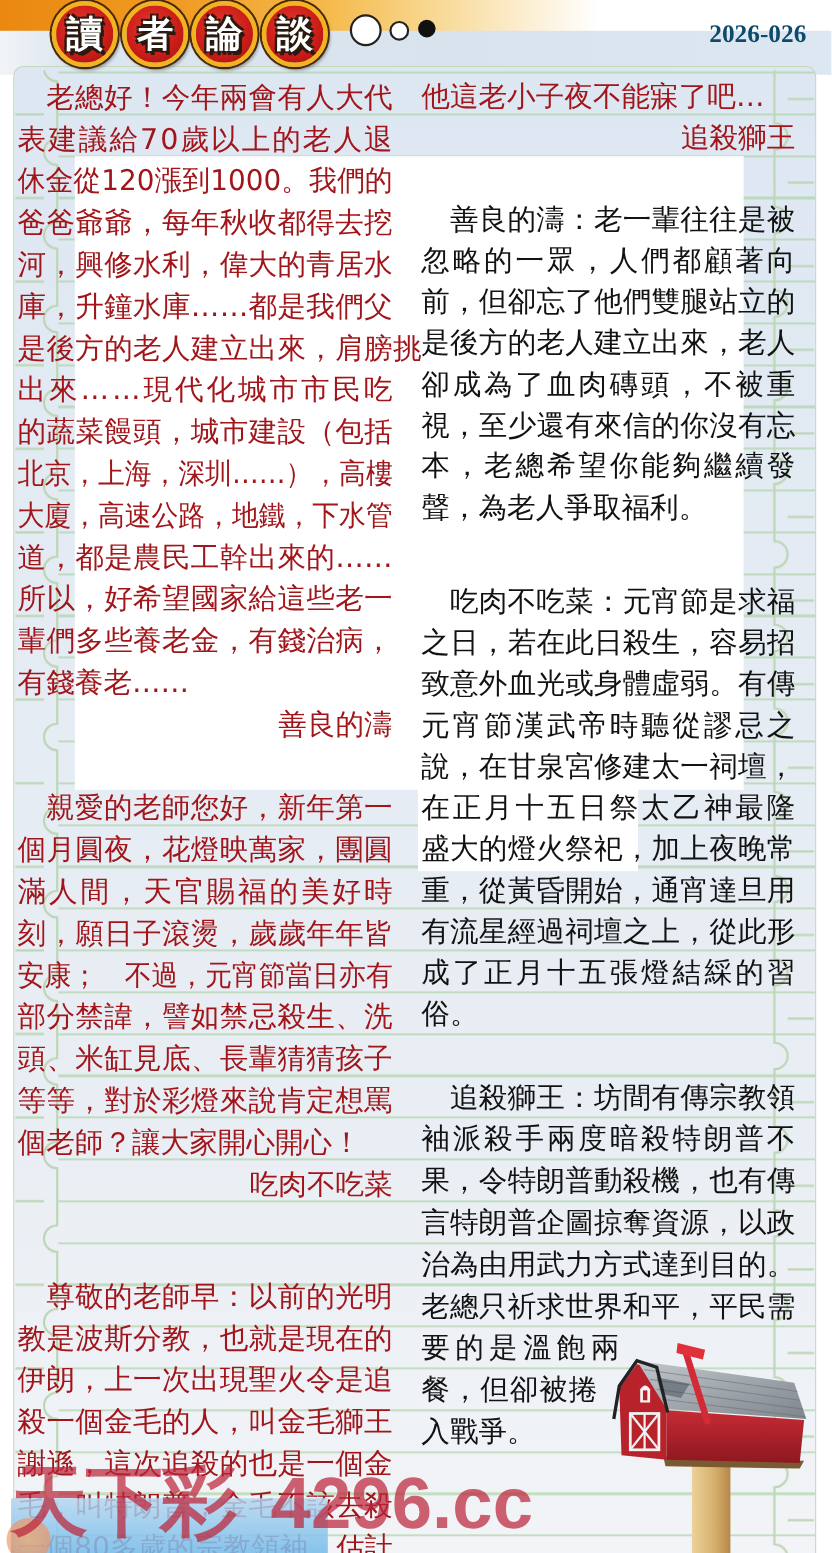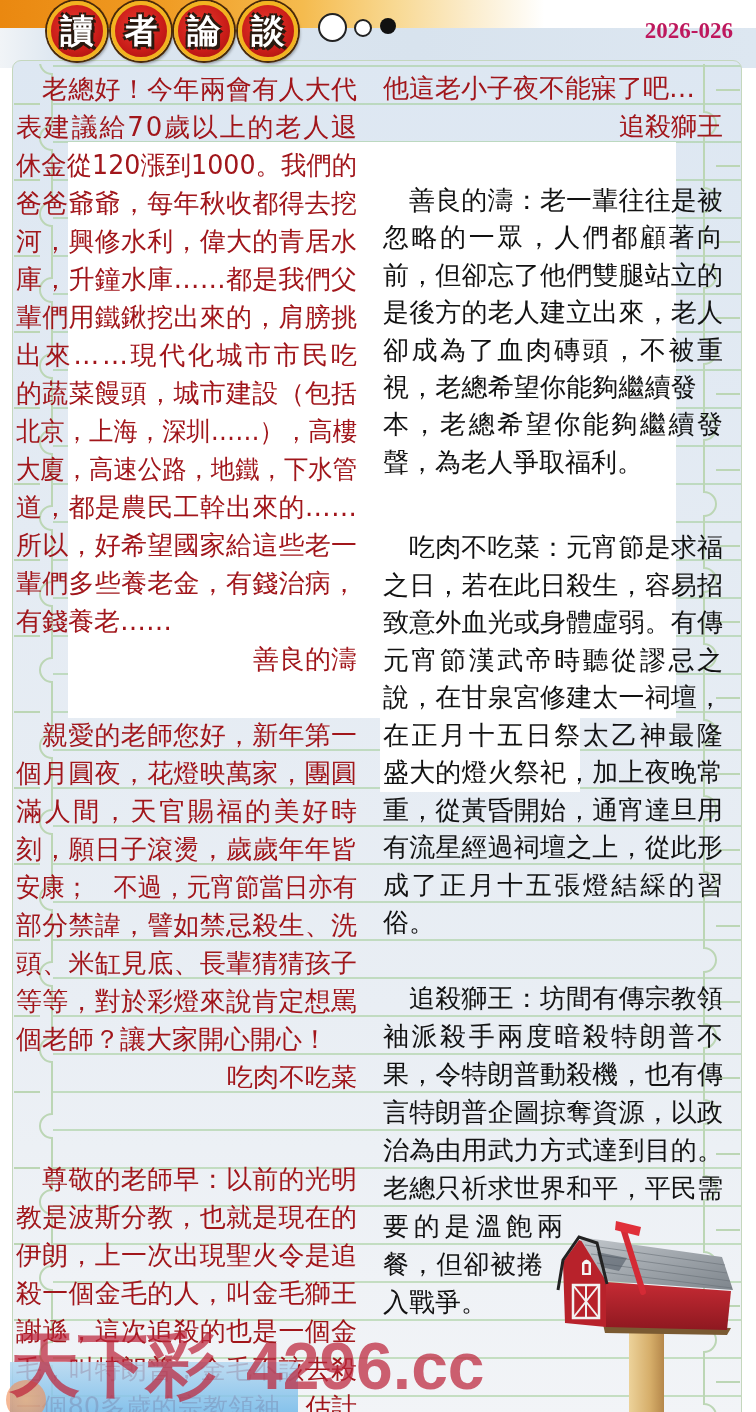--- a/index.html
+++ b/index.html
@@ -20,21 +20,21 @@
 
 .tc{position:absolute;top:1px;width:60px;height:60px;border-radius:50%;
   background:radial-gradient(circle at 45% 40%,#ea3a2e 0%,#c81c18 60%,#9c100e 100%);
   border:4px solid #f2b321;box-shadow:0 0 0 2px #4a2a0a,2px 3px 3px rgba(0,0,0,.35);
   color:#fff;font-size:33px;font-weight:bold;line-height:52px;text-align:center;
   text-shadow:-2px -2px 0 #2a1a10,2px -2px 0 #2a1a10,-2px 2px 0 #2a1a10,2px 2px 0 #2a1a10,3px 3px 0 #2a1a10}
 .dot{position:absolute;border-radius:50%}
 .dot-l{left:318px;top:13px;width:29px;height:29px;border:2px solid #222;background:#fff}
 .dot-s{left:354px;top:19px;width:18px;height:18px;border:2px solid #222;background:#fff}
 .dot-f{left:380px;top:18px;width:16px;height:16px;background:#111}
-.issue{position:absolute;right:23px;top:18px;font-family:"Liberation Serif",serif;font-weight:bold;font-size:23px;color:#be185d}
+.issue{position:absolute;right:23px;top:18px;font-family:"Liberation Serif",serif;font-weight:bold;font-size:23px;color:#0c4a6e}
 
 .col{position:absolute;font-size:26px}
 .red{color:#a1161b}
 .blk{color:#121212}
 .ln{display:block;height:38px;line-height:38px;white-space:nowrap}
 .r374 .ln{height:37.4px;line-height:37.4px}
 .r375 .ln{height:37.5px;line-height:37.5px}
 .ind{padding-left:26px}
 .sig{text-align:right}
 
@@ -85,21 +85,21 @@
 <div class="dot dot-f"></div>
 <div class="issue">2026-026</div>
 
 <div class="col red" style="left:16px;top:70px;width:341px">
   <div class="ln ind fit" style="letter-spacing: 0.272727px;">老總好！今年兩會有人大代</div>
   <div class="ln fit" style="letter-spacing: 1.82552px;">表建議給70歲以上的老人退</div>
   <div class="ln fit" style="transform-origin: 0px 50%; transform: scaleX(0.974851);">休金從120漲到1000。我們的</div>
   <div class="ln fit" style="letter-spacing: 0.25px;">爸爸爺爺，每年秋收都得去挖</div>
   <div class="ln fit" style="letter-spacing: 0.25px;">河，興修水利，偉大的青居水</div>
   <div class="ln fit" style="letter-spacing: 0.25px;">庫，升鐘水庫……都是我們父</div>
-  <div class="ln fit" style="letter-spacing: 0.25px;">輩們用鐵鍬挖出來的，肩膀挑</div>
+  <div class="ln fit" style="letter-spacing: 0.25px;">是後方的老人建立出來，肩膀挑</div>
   <div class="ln fit" style="letter-spacing: 2.63636px;">出來……現代化城市市民吃</div>
   <div class="ln fit" style="letter-spacing: 0.25px;">的蔬菜饅頭，城市建設（包括</div>
   <div class="ln fit" style="transform-origin: 0px 50%; transform: scaleX(0.936813);">北京，上海，深圳……），高樓</div>
   <div class="ln fit" style="transform-origin: 0px 50%; transform: scaleX(0.936813);">大廈，高速公路，地鐵，下水管</div>
   <div class="ln fit" style="letter-spacing: 0.25px;">道，都是農民工幹出來的……</div>
   <div class="ln fit" style="letter-spacing: 0.25px;">所以，好希望國家給這些老一</div>
   <div class="ln fit" style="letter-spacing: 0.25px;">輩們多些養老金，有錢治病，</div>
   <div class="ln">有錢養老……</div>
   <div class="ln sig">善良的濤</div>
 </div>
@@ -131,21 +131,21 @@
   <div class="ln">他這老小子夜不能寐了吧…</div>
   <div class="ln sig">追殺獅王</div>
 </div>
 
 <div class="col blk r374" style="left:383px;top:182px;width:340px">
   <div class="ln ind fit" style="letter-spacing: 0.181818px;">善良的濤：老一輩往往是被</div>
   <div class="ln fit" style="letter-spacing: 2.54545px;">忽略的一眾，人們都顧著向</div>
   <div class="ln fit" style="letter-spacing: 0.166667px;">前，但卻忘了他們雙腿站立的</div>
   <div class="ln fit" style="letter-spacing: 0.166667px;">是後方的老人建立出來，老人</div>
   <div class="ln fit" style="letter-spacing: 2.54545px;">卻成為了血肉磚頭，不被重</div>
-  <div class="ln fit" style="letter-spacing: 0.166667px;">視，老總希望你能夠繼續發</div>
+  <div class="ln fit" style="letter-spacing: 0.166667px;">視，至少還有來信的你沒有忘</div>
   <div class="ln fit" style="letter-spacing: 2.54545px;">本，老總希望你能夠繼續發</div>
   <div class="ln">聲，為老人爭取福利。</div>
 </div>
 
 <div class="col blk r375" style="left:383px;top:529px;width:340px">
   <div class="ln ind fit" style="letter-spacing: 0.181818px;">吃肉不吃菜：元宵節是求福</div>
   <div class="ln fit" style="letter-spacing: 0.166667px;">之日，若在此日殺生，容易招</div>
   <div class="ln fit" style="letter-spacing: 0.166667px;">致意外血光或身體虛弱。有傳</div>
   <div class="ln fit" style="letter-spacing: 2.54545px;">元宵節漢武帝時聽從謬忌之</div>
   <div class="ln fit" style="letter-spacing: 0.166667px;">說，在甘泉宮修建太一祠壇，</div>

